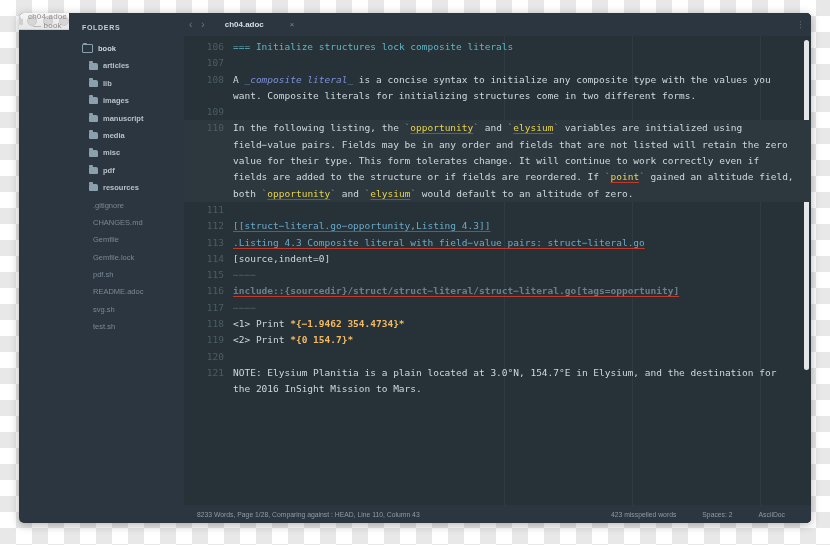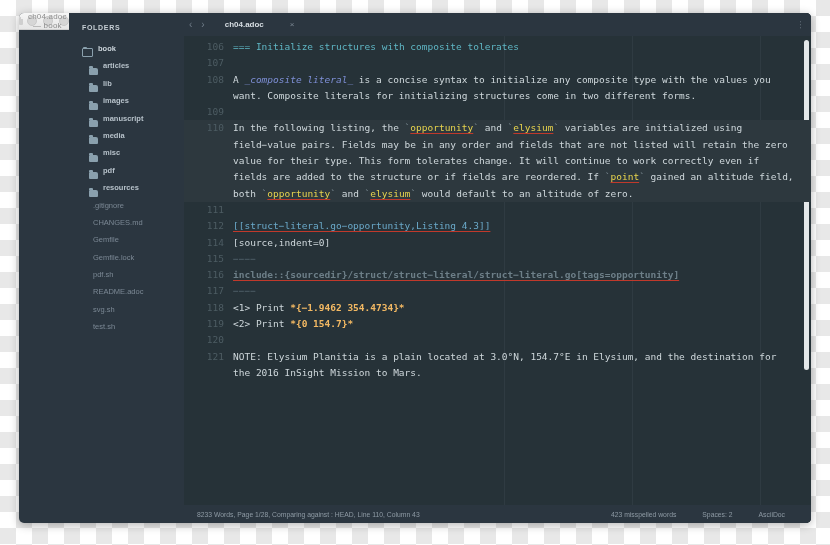--- a/index.html
+++ b/index.html
@@ -58,21 +58,21 @@
     padding-top:11px;
     font-size:7.5px;
     color:#9aa7b1;
     overflow:hidden;
   }
   .folders-hdr{
     color:#c6ced4;font-size:7px;letter-spacing:.7px;
     padding:0 0 9px 13px;font-weight:bold;
   }
   .tree-row{
-    display:flex;align-items:flex-end;gap:5px;
+    display:flex;align-items:center;gap:5px;
     height:17.4px;line-height:17.4px;
     padding-left:13px;white-space:nowrap;
   }
   .tree-row.indent{padding-left:20px;}
   .tree-row.file{padding-left:24px;color:#7f8d99;}
   .folder-ico{
     width:9px;height:7px;background:#8aa0ad;border-radius:1px 2px 1px 1px;
     flex:0 0 9px;position:relative;
   }
   .folder-ico:before{
@@ -260,21 +260,21 @@
       <div id="code-area">
         <div class="ruler" style="left:320px"></div>
         <div class="ruler" style="left:448px"></div>
         <div class="ruler" style="left:576px"></div>
         <div id="vscroll"></div>
 
         <div class="codewrap">
 
           <div class="ln-block">
             <div class="gutter">106</div>
-            <div class="code"><span class="cy">===</span><span class="cy"> Initialize structures with composite tolerates</span></div>
+            <div class="code"><span class="cy">===</span><span class="cy"> Initialize structures lock composite literals</span></div>
           </div>
 
           <div class="ln-block">
             <div class="gutter">107</div>
             <div class="code">&nbsp;</div>
           </div>
 
           <div class="ln-block">
             <div class="gutter">108</div>
             <div class="code"><span>A </span><span class="bl">_composite literal_</span><span> is a concise syntax to initialize any composite type with the values you want. Composite literals for initializing structures come in two different forms.</span></div>
@@ -293,20 +293,24 @@
           <div class="ln-block">
             <div class="gutter">111</div>
             <div class="code">&nbsp;</div>
           </div>
 
           <div class="ln-block">
             <div class="gutter">112</div>
             <div class="code"><span class="cy2 sp">[[struct−literal.go−opportunity,Listing 4.3]]</span></div>
           </div>
 
+          <div class="ln-block">
+            <div class="gutter">113</div>
+            <div class="code"><span class="cy2 sp">.Listing 4.3 Composite literal with field−value pairs: struct−literal.go</span></div>
+          </div>
 
           <div class="ln-block">
             <div class="gutter">114</div>
             <div class="code"><span>[source,indent=0]</span></div>
           </div>
 
           <div class="ln-block">
             <div class="gutter">115</div>
             <div class="code"><span class="dim">−−−−</span></div>
           </div>

